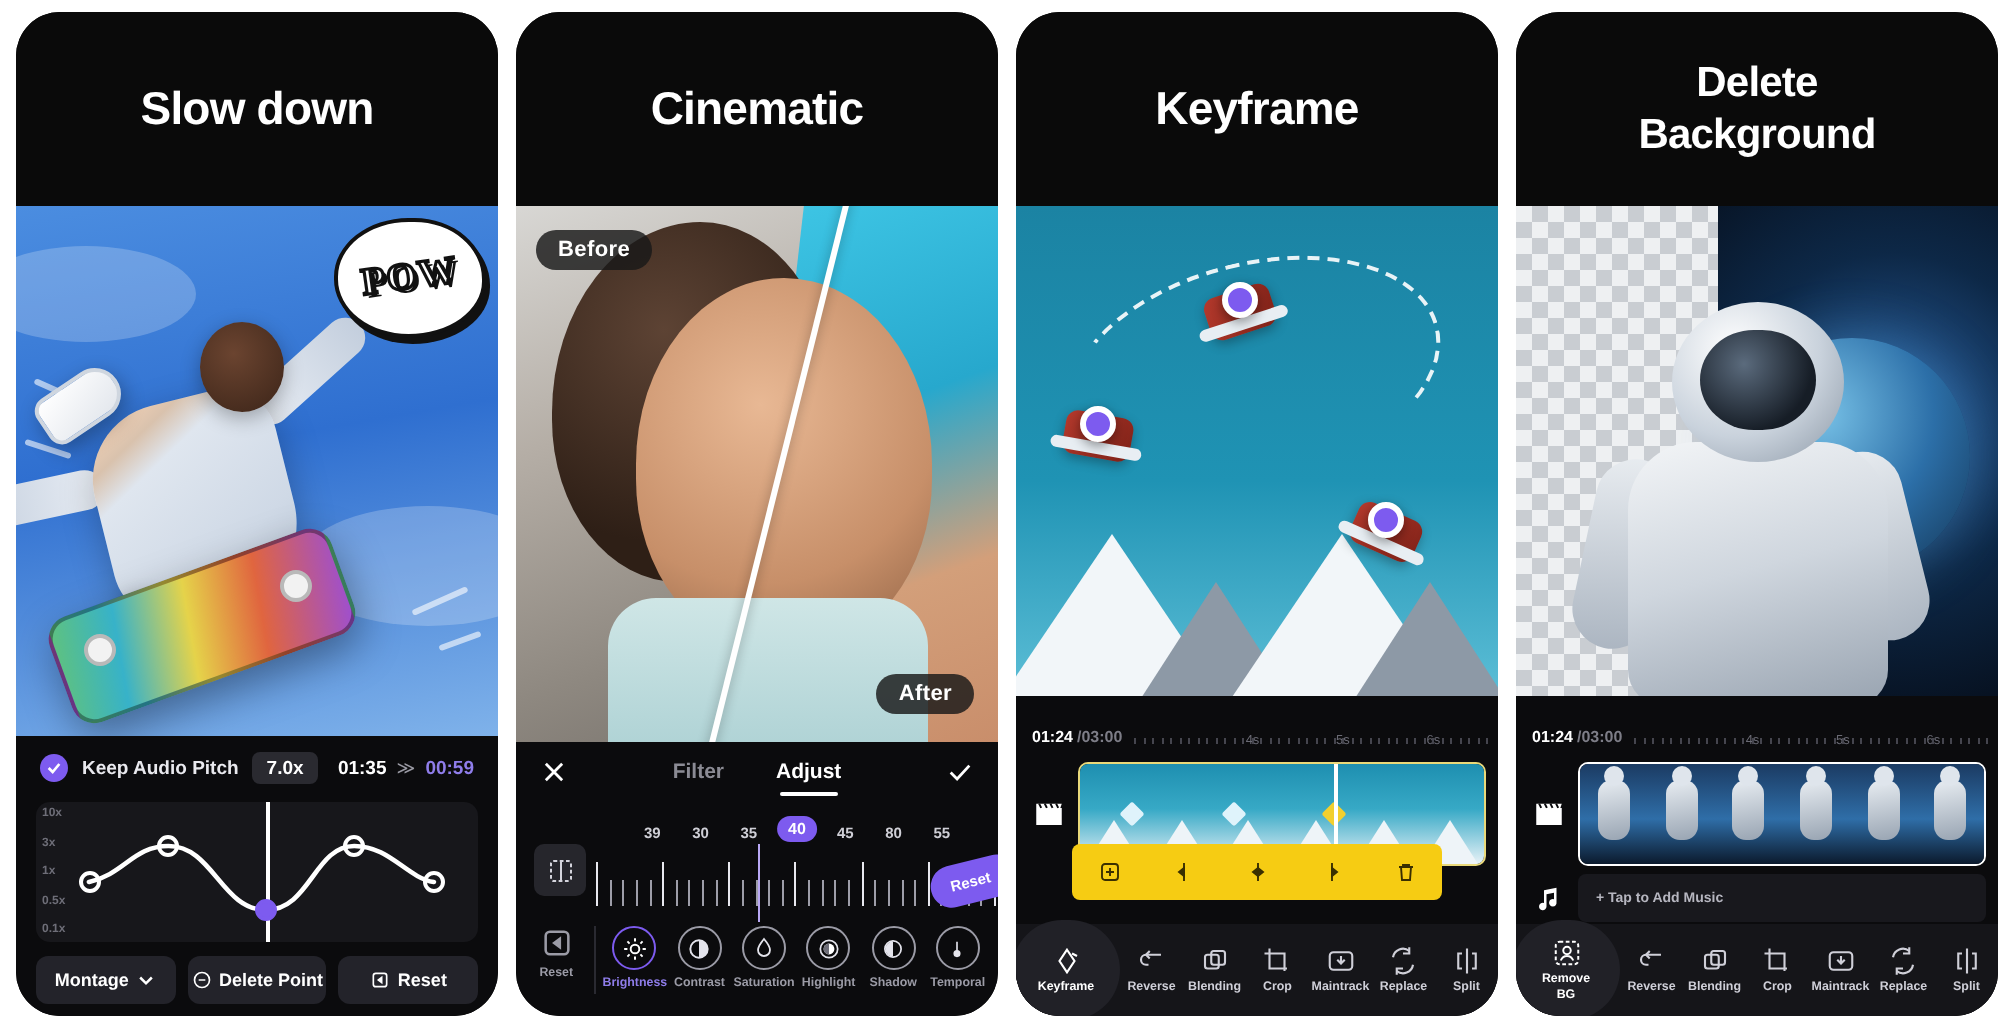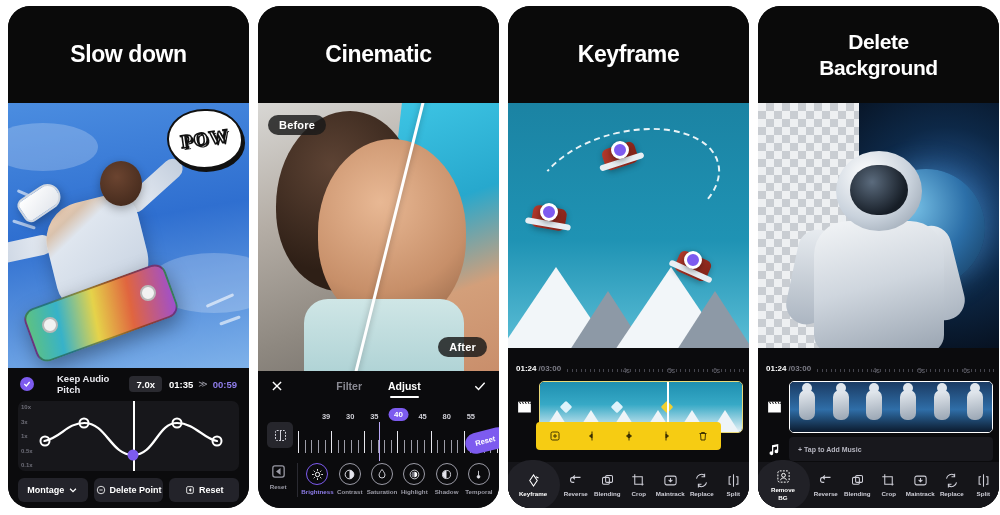--- a/index.html
+++ b/index.html
@@ -200,21 +200,21 @@
 
   
   .c1 { height:140px; padding:0 8px; }
   .c1row {
     display:flex; align-items:center; gap:7px; height:26px;
     padding:0 4px; margin-top:3px;
   }
   .chk { width:14px; height:14px; border-radius:50%; background:#7d5bef;
     display:flex; align-items:center; justify-content:center; flex:0 0 auto; }
   .chk svg{ width:8px; height:8px; }
-  .c1lab { color:#e9e9ee; font-size:9.5px; font-weight:700;margin-left:16px; }
+  .c1lab { color:#e9e9ee; font-size:9.5px; font-weight:700; }
   .spdbox { background:#2a2a30; color:#fff; font-size:9.5px; font-weight:800;
     border-radius:4px; padding:2.5px 7px; }
   .times { margin-left:auto; display:flex; align-items:center; gap:5px; }
   .t1 { color:#fff; font-size:9.5px; font-weight:700; }
   .tarrow { color:#9a9aa4; font-size:9px; }
   .t2 { color:#8f7dea; font-size:9.5px; font-weight:700; }
   .curvebox { position:relative; height:70px; margin:4px 2px 0 2px;
     background:#17171b; border-radius:7px; overflow:hidden; }
   .ylabs { position:absolute; left:3px; top:3px; bottom:3px; width:22px;
     display:flex; flex-direction:column; justify-content:space-between; }

